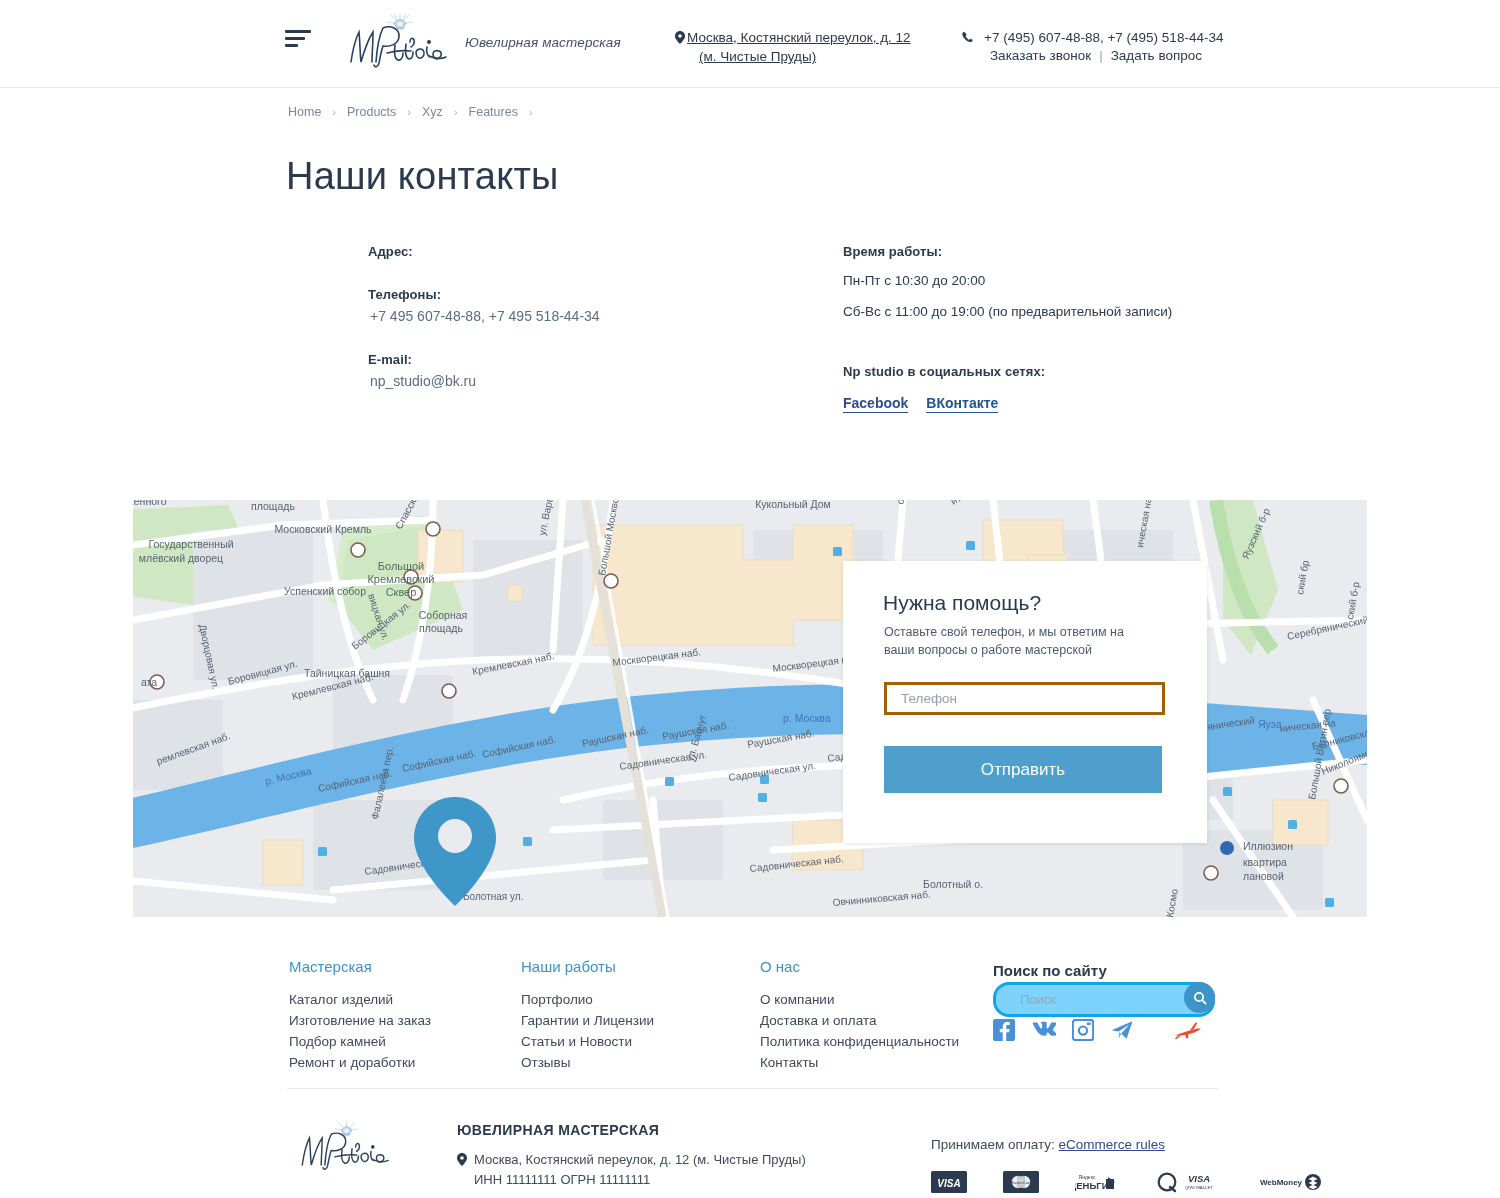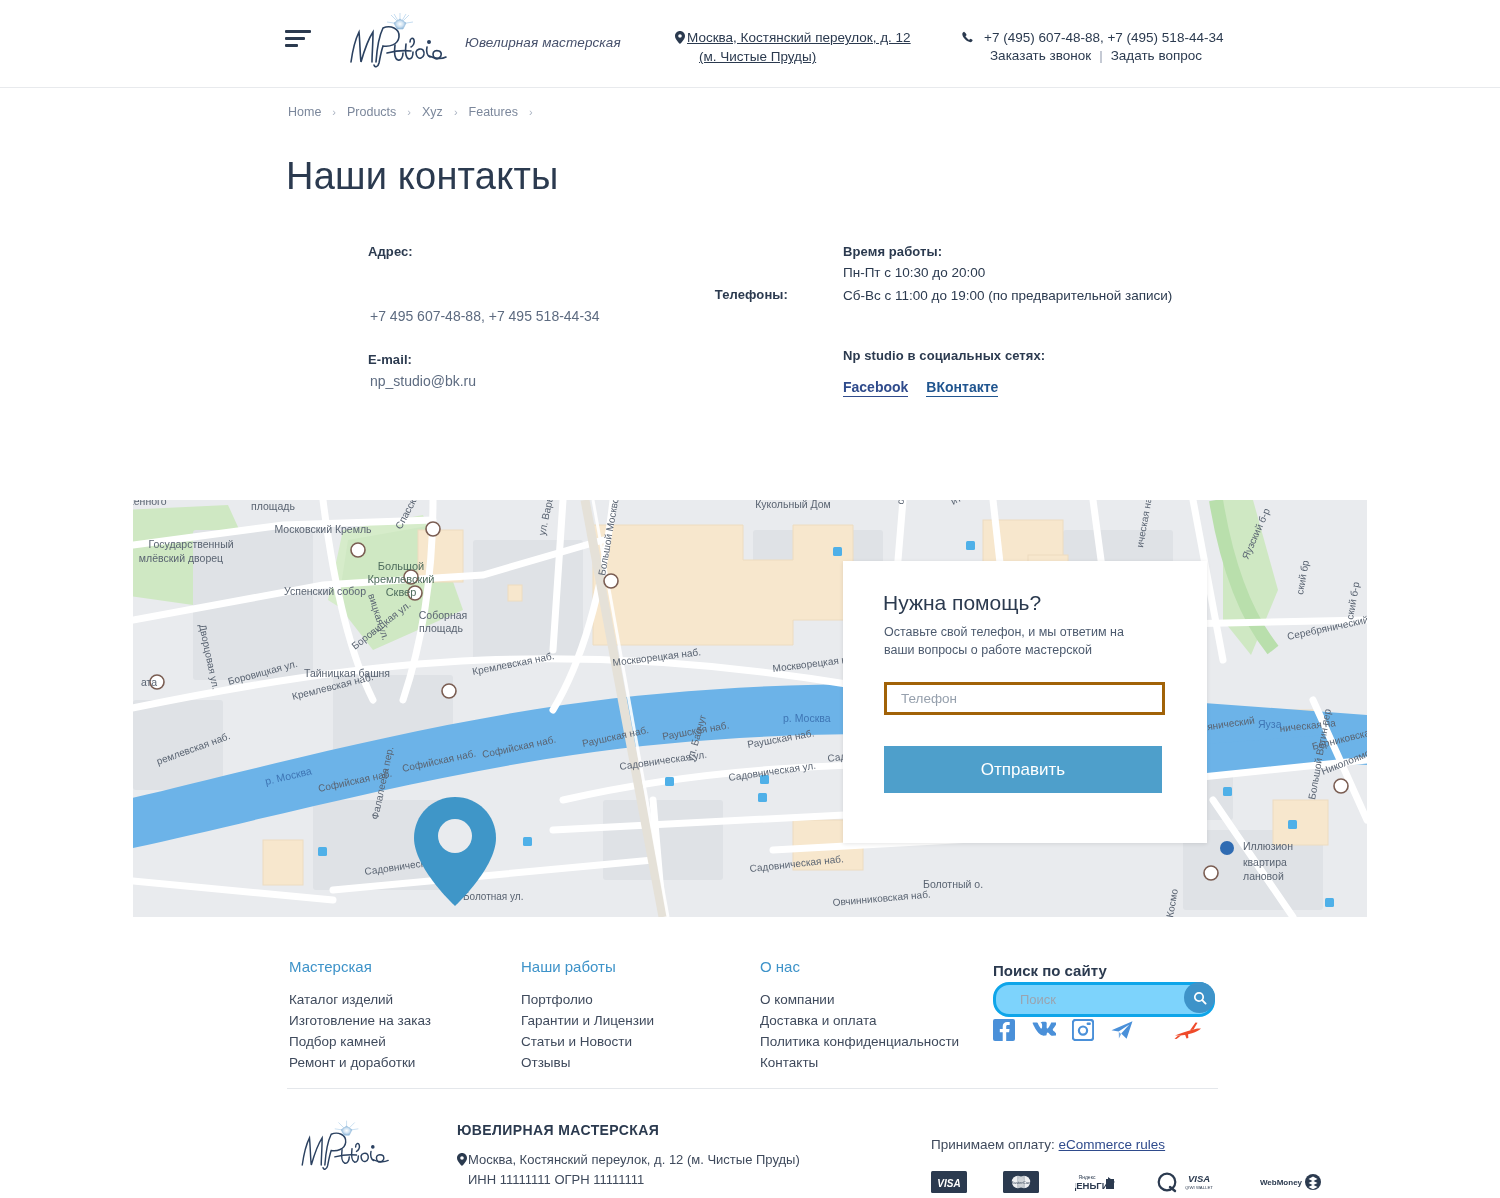--- a/index.html
+++ b/index.html
@@ -141,34 +141,34 @@
     color: #2b3a4f;
     letter-spacing: .1px;
   }
   .addr-big {
     margin-top: 8px;
     font-size: 22px;
     font-weight: 300;
     color: #2b3a4f;
     line-height: 29px;
   }
-  .sub-lbl { margin-top: 28px; text-align: right; }
+  .sub-lbl { margin-top: 28px; }
   .sub-val {
     margin-top: 6px;
     font-size: 14px;
     color: #5d6b80;
     padding-left: 2px;
   }
   .sub-lbl-email { margin-top: 28px; }
 
   .hours-line {
     font-size: 13.5px;
     color: #2b3a4f;
     line-height: 19px;
-    margin-top: 4px;
+    margin-top: 12px;
   }
   .social-lbl { margin-top: 43px; }
   .social-links { margin-top: 16px; font-size: 14px; }
   .social-links a {
     color: #2f4b8c;
     font-weight: bold;
     text-decoration: none;
     border-bottom: 1px solid #2f4b8c;
     padding-bottom: 1px;
     margin-right: 18px;
@@ -331,21 +331,21 @@
     letter-spacing: .4px;
   }
   .bfoot-addr {
     position: relative;
     margin-top: 12px;
     font-size: 13px;
     color: #3f4a5c;
     line-height: 20px;
   }
   .bfoot-addr .pin2 { position: absolute; left: 0; top: 3px; width: 10px; height: 13px; }
-  .bfoot-addr .t { margin-left: 11px; }
+  .bfoot-addr .t { margin-left: 17px; }
 
   .pay-block { position: absolute; left: 931px; top: 12px; margin-top: 15px; }
   .pay-text { font-size: 13.5px; color: #3f4a5c; }
   .pay-text a { color: #2f4b8c; text-decoration: underline; }
   .pay-icons {
     margin-top: 19px;
     display: flex;
     align-items: center;
   }
   .pay-icons .p { margin-right: 36px; }

